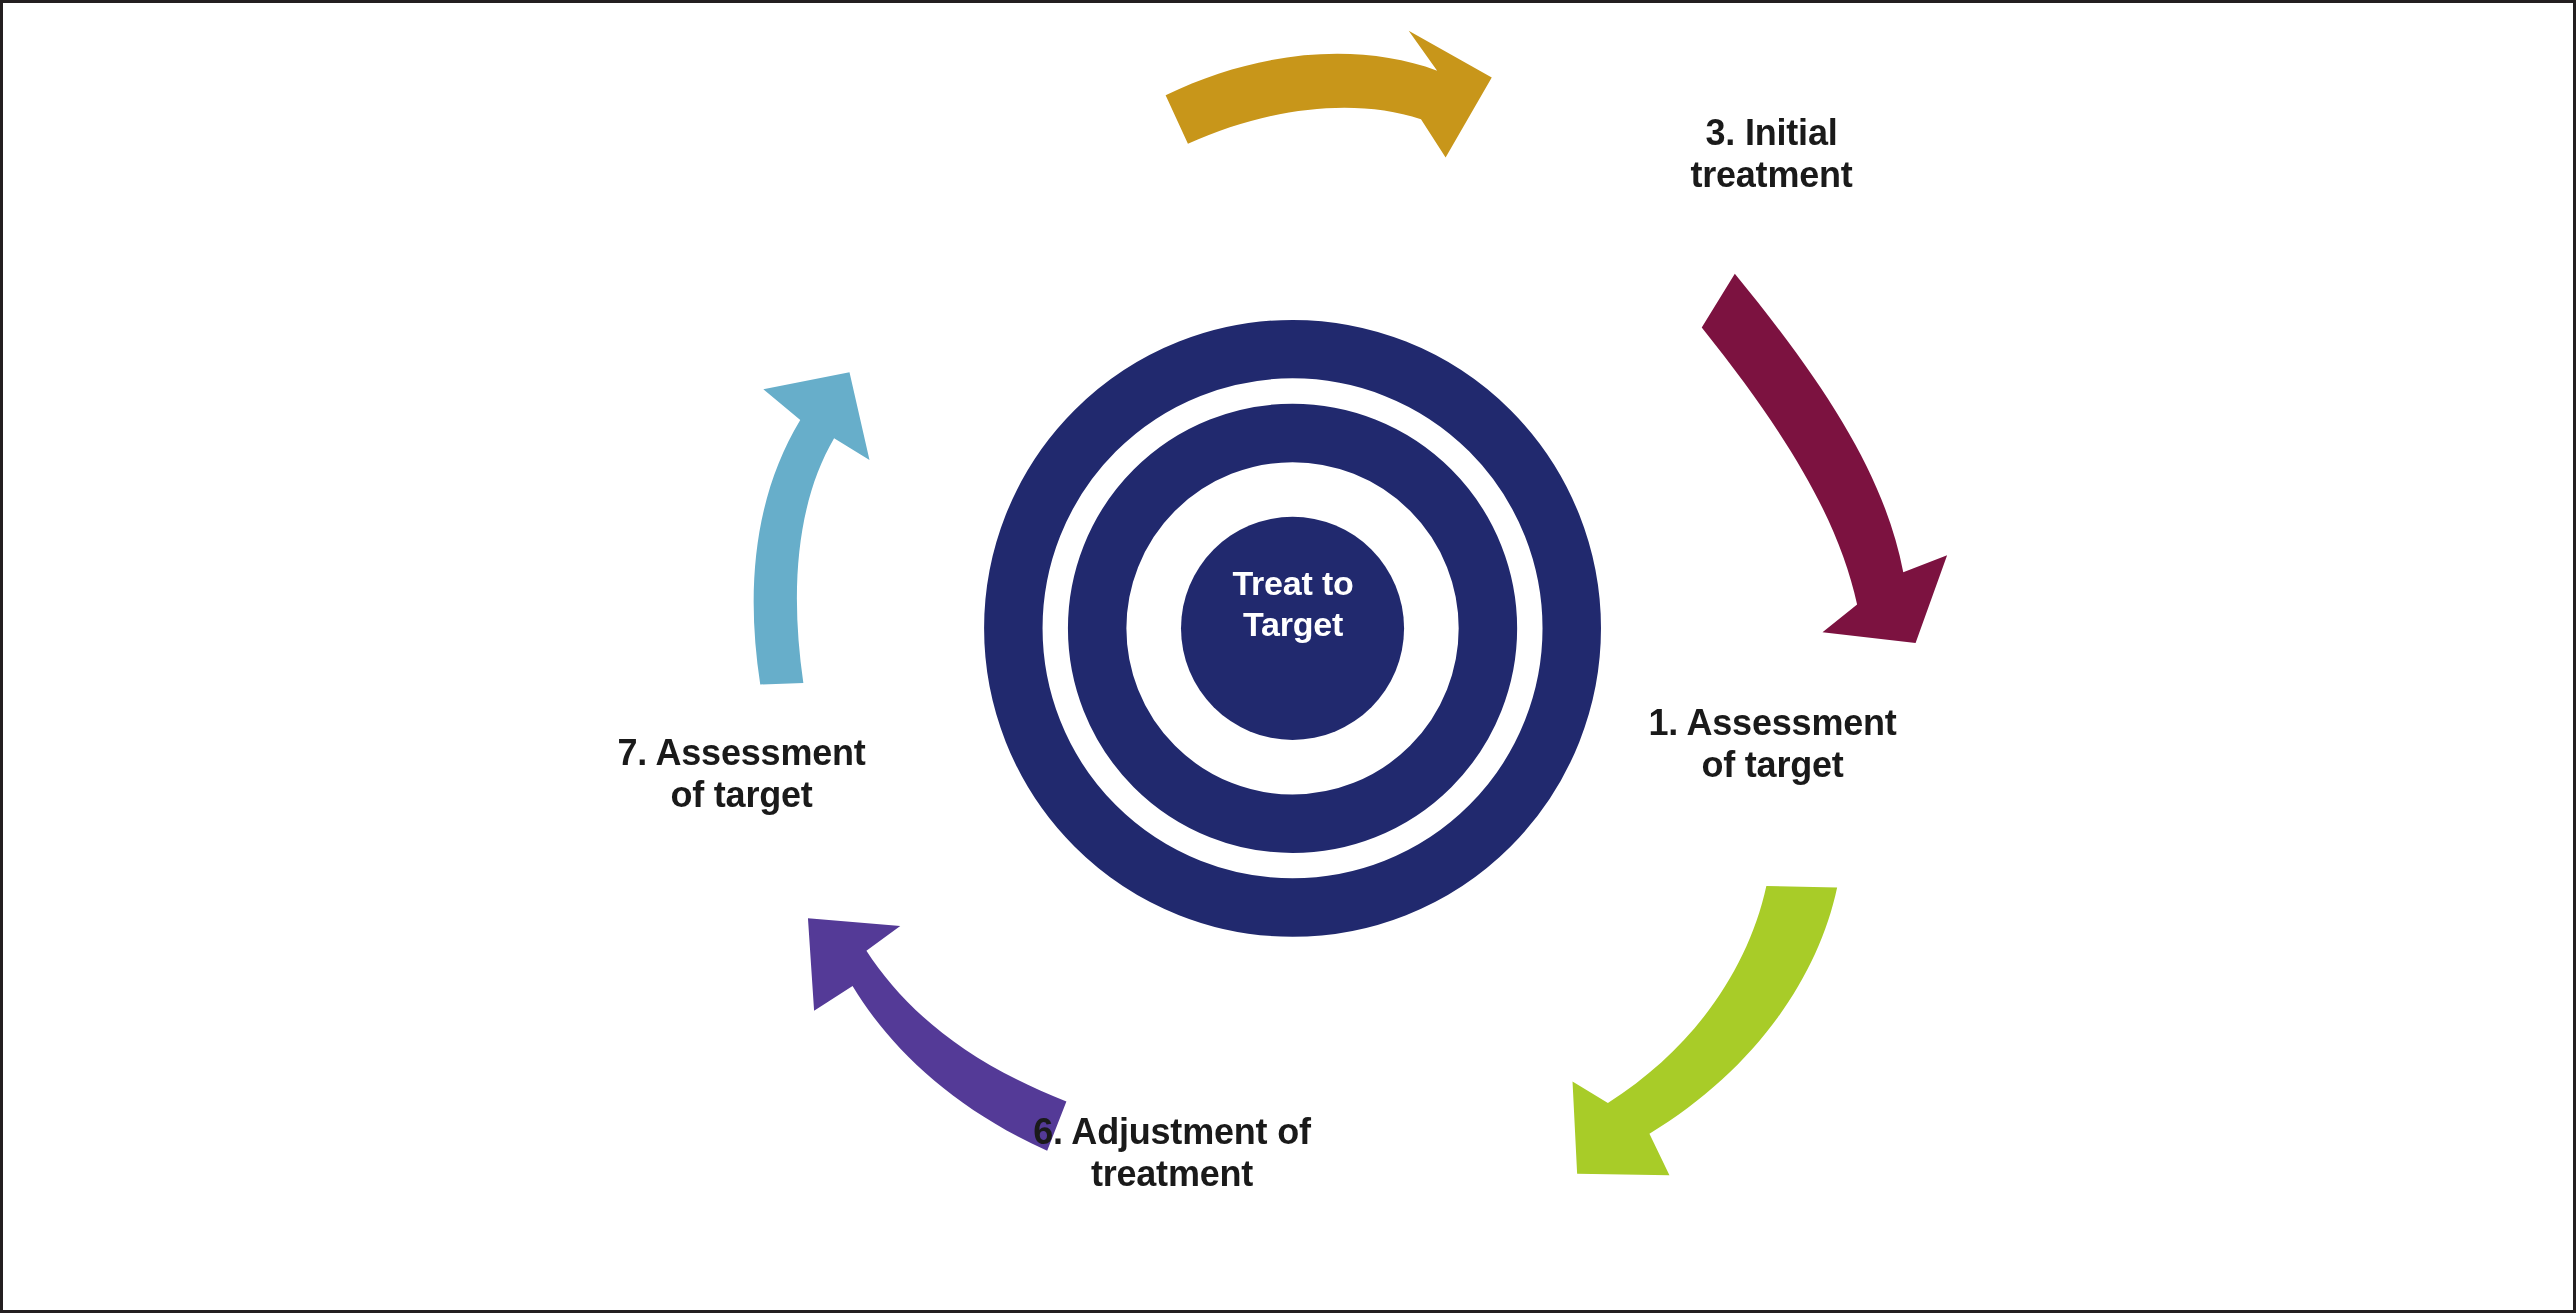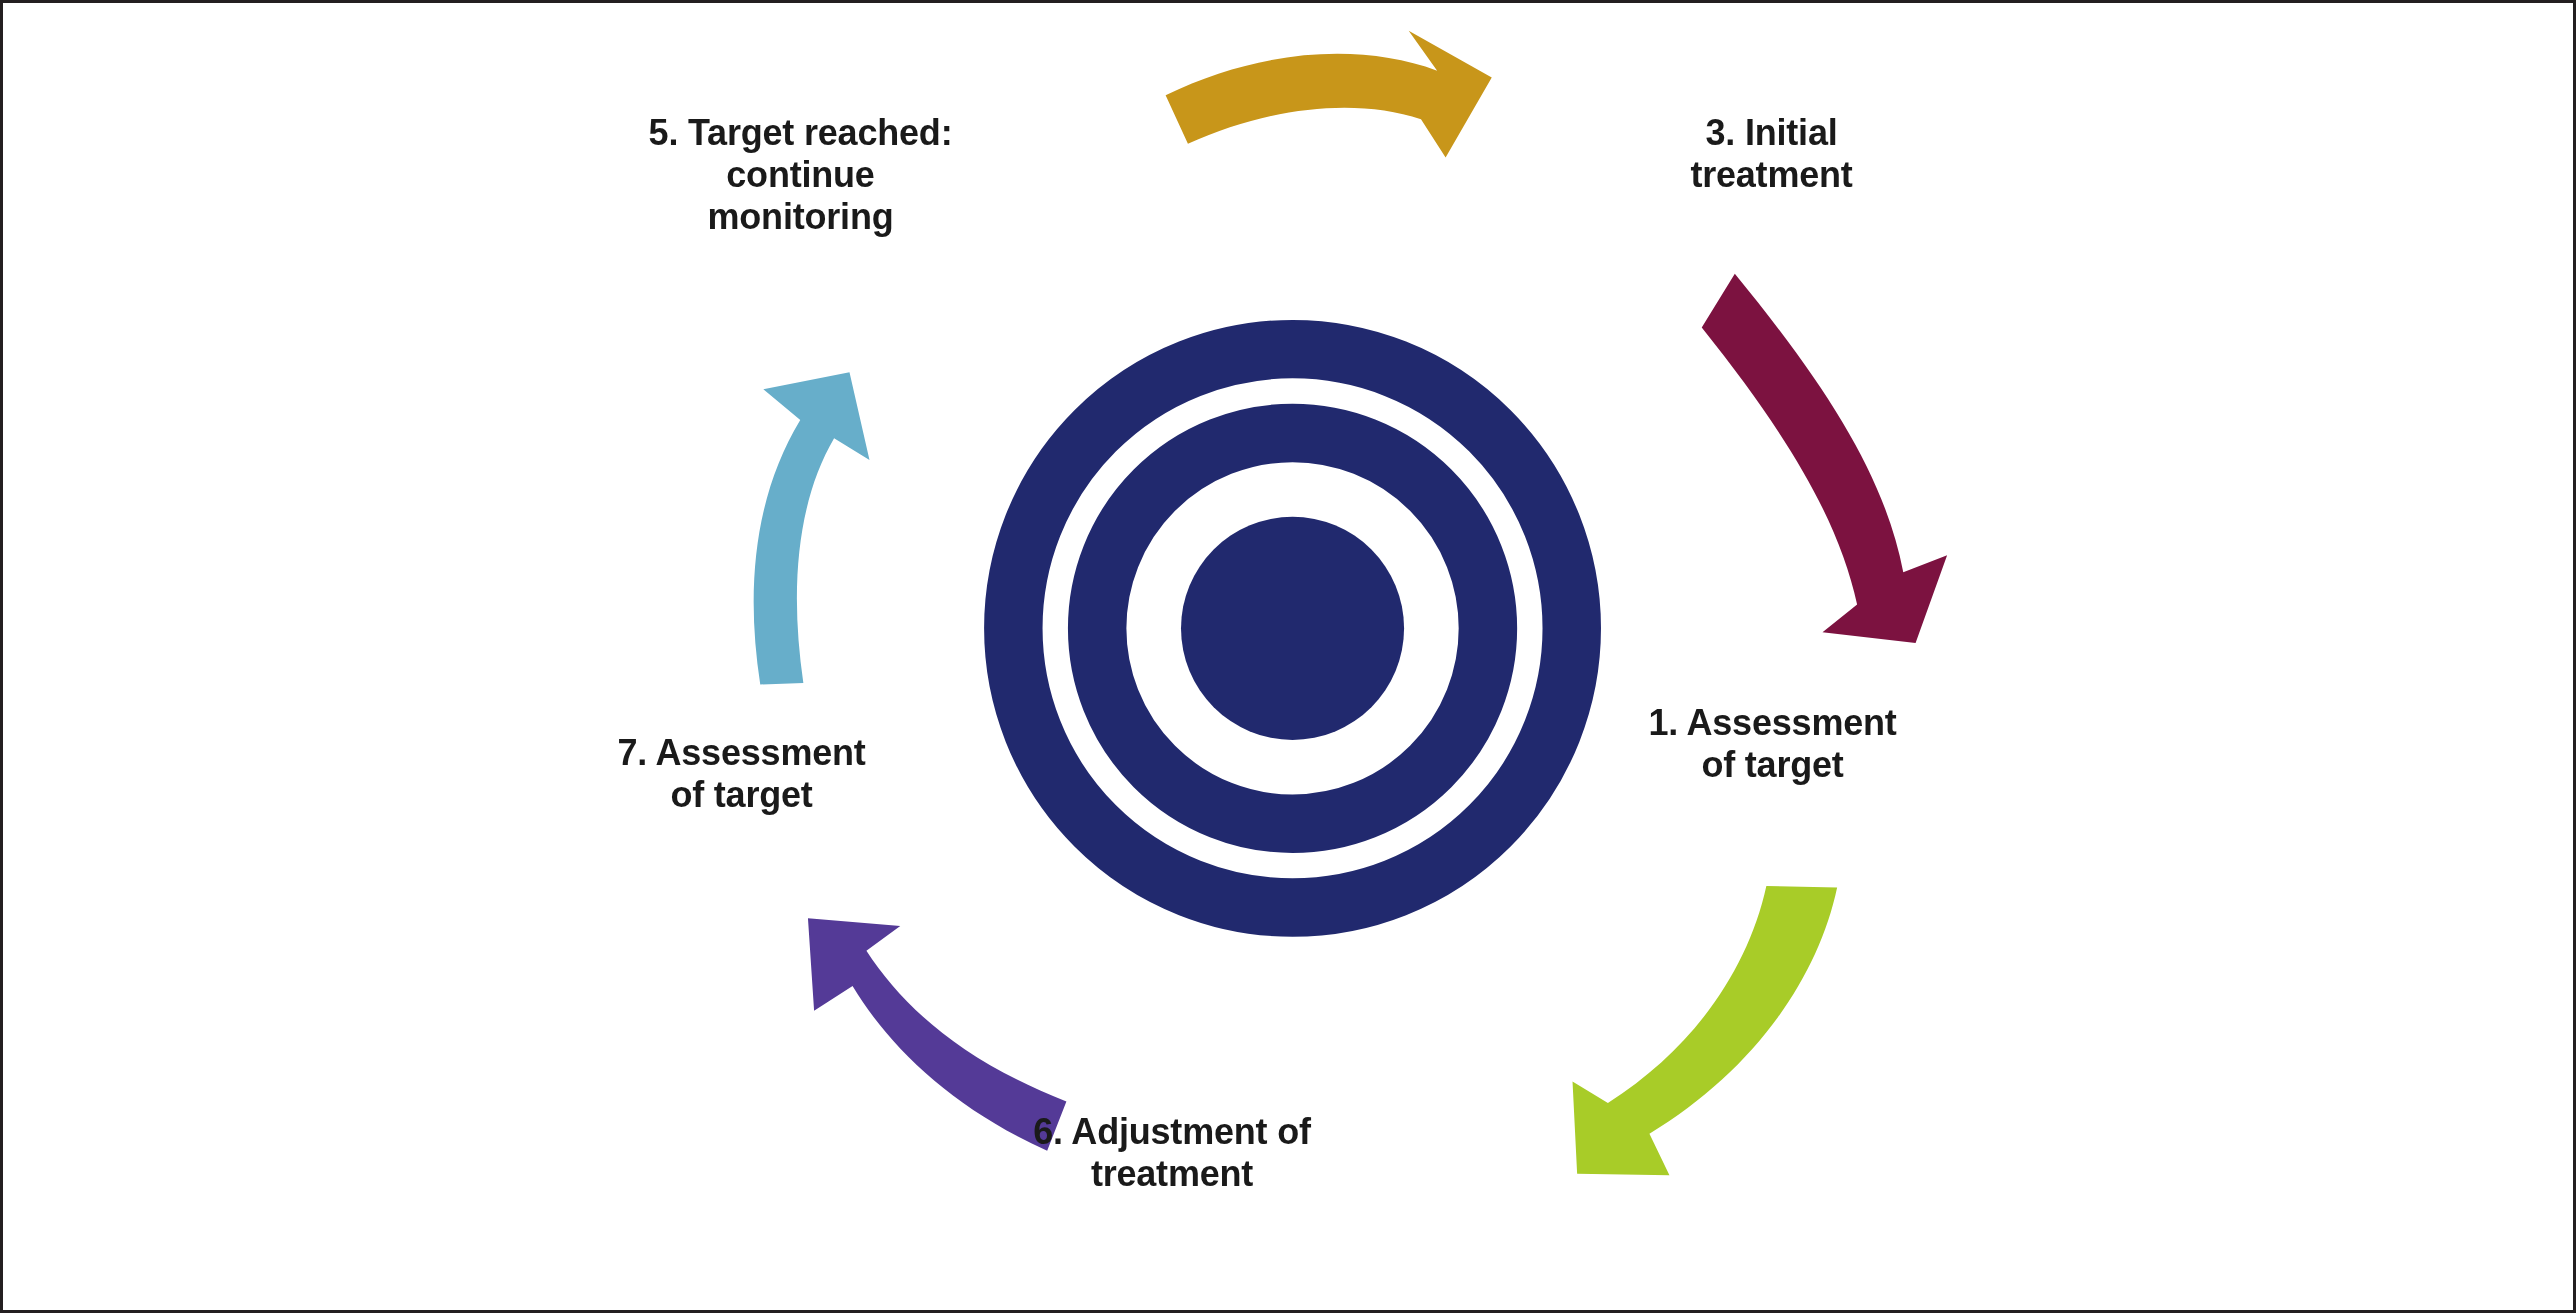--- a/index.html
+++ b/index.html
@@ -129,31 +129,30 @@
         C 964 756, 978 638, 1036 542
         L 988 502
         L 1100 480
         L 1126 594
         L 1080 566
         C 1032 648, 1022 760, 1040 884
         Z"></path>
     </g>
   </svg>
 
-  <div class="step-label" id="label-step-5">5. Target reached:
-continue
-monitoring</div>
 
   <div class="step-label" id="label-step-1">3. Initial
 treatment</div>
 
   <div class="step-label" id="label-step-2">1. Assessment
 of target</div>
 
   <div class="step-label" id="label-step-3">6. Adjustment of
 treatment</div>
 
   <div class="step-label" id="label-step-4">7. Assessment
 of target</div>
 
+  <div class="center-label" id="label-center">Treat to
+Target</div>
 
 </div>
 
 
 </body></html>

